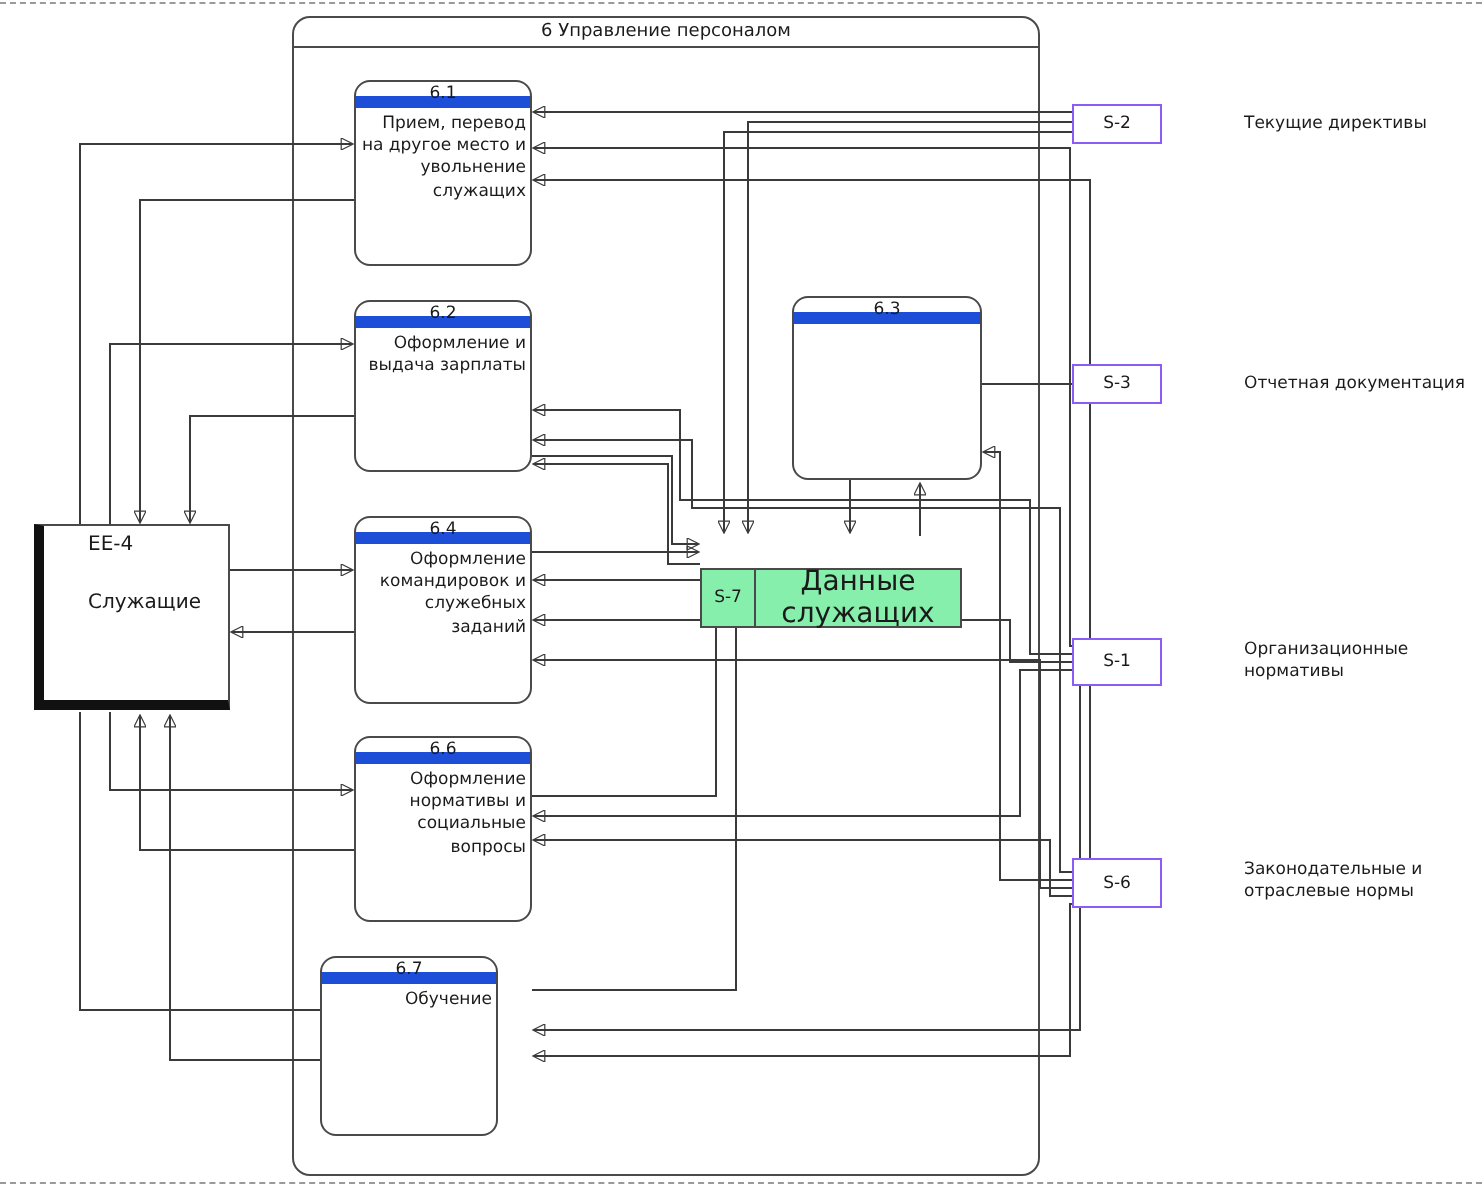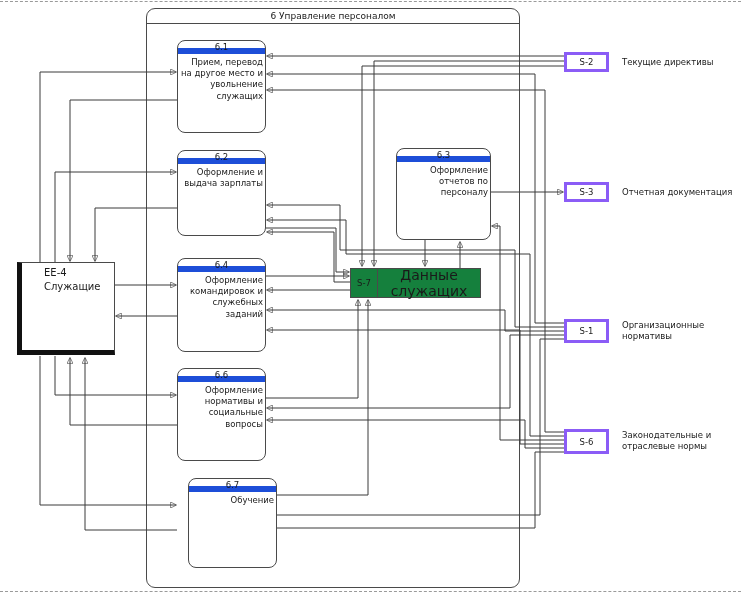--- a/index.html
+++ b/index.html
@@ -16,33 +16,33 @@
 
   .connectors{position:absolute;left:0;top:0;z-index:2;pointer-events:none}
   .connectors path{fill:none;stroke:#3a3a3a;stroke-width:1}
 
   .process{position:absolute;background:#fff;border:1px solid #4a4a4a;border-radius:8px;
            z-index:3;display:flex;flex-direction:column;overflow:hidden}
   .p-num{height:13px;flex:0 0 13px;border-bottom:6px solid #1d4ed8;font-size:8.5px;
          text-align:center;line-height:13px}
   .p-label{font-size:8.5px;line-height:1.32;text-align:right;padding:3px 2px}
 
-  .datastore{position:absolute;left:350px;top:268px;width:131px;height:30px;background:#15803d;
+  .datastore{position:absolute;left:350px;top:284px;width:131px;height:30px;background:#86efac;
              border:1px solid #4a4a4a;z-index:3;display:flex;align-items:stretch}
   .ds-code{flex:0 0 27px;border-right:1px solid #4a4a4a;font-size:8.5px;
            display:flex;align-items:center;justify-content:center}
   .ds-label{flex:1;font-size:14px;display:flex;align-items:center;justify-content:center;text-align:center}
 
   .entity{position:absolute;left:17px;top:262px;width:98px;height:93px;background:#fff;
           border:1px solid #4a4a4a;border-left:5px solid #111;border-bottom:5px solid #111;
           z-index:3;padding:4px 22px;font-size:10px}
   .e-code{text-align:left}
-  .e-label{text-align:left;margin-top:3px}
+  .e-label{text-align:left;margin-top:18px}
 
-  .ref-box{position:absolute;left:564px;width:45px;background:#fff;border:3px solid #8b5cf6;
+  .ref-box{position:absolute;left:536px;width:45px;background:#fff;border:1px solid #8b5cf6;
            z-index:3;font-size:8.5px;display:flex;align-items:center;justify-content:center}
   .ref-label{position:absolute;left:622px;width:122px;font-size:8.5px;line-height:1.35;z-index:3}
 </style>
 </head>
 <body>
 
 <div class="page">
 
   <div class="page-edge" style="top:1px"></div>
   <div class="page-edge" style="top:591px"></div>
@@ -103,31 +103,30 @@
   <div class="process" style="left:177px;top:40px;width:89px;height:93px">
     <div class="p-num">6.1</div>
     <div class="p-label">Прием, перевод на другое место и увольнение служащих</div>
   </div>
   <div class="process" style="left:177px;top:150px;width:89px;height:86px">
     <div class="p-num">6.2</div>
     <div class="p-label">Оформление и выдача зарплаты</div>
   </div>
   <div class="process" style="left:396px;top:148px;width:95px;height:92px">
     <div class="p-num">6.3</div>
-    <div class="p-label">Оформление отчетов по персоналу</div>
   </div>
   <div class="process" style="left:177px;top:258px;width:89px;height:94px">
     <div class="p-num">6.4</div>
     <div class="p-label">Оформление командировок и служебных заданий</div>
   </div>
   <div class="process" style="left:177px;top:368px;width:89px;height:93px">
     <div class="p-num">6.6</div>
     <div class="p-label">Оформление нормативы и социальные вопросы</div>
   </div>
-  <div class="process" style="left:188px;top:478px;width:89px;height:90px">
+  <div class="process" style="left:160px;top:478px;width:89px;height:90px">
     <div class="p-num">6.7</div>
     <div class="p-label">Обучение</div>
   </div>
 
   <div class="datastore">
     <div class="ds-code">S-7</div>
     <div class="ds-label">Данные служащих</div>
   </div>
 
   <div class="entity">

